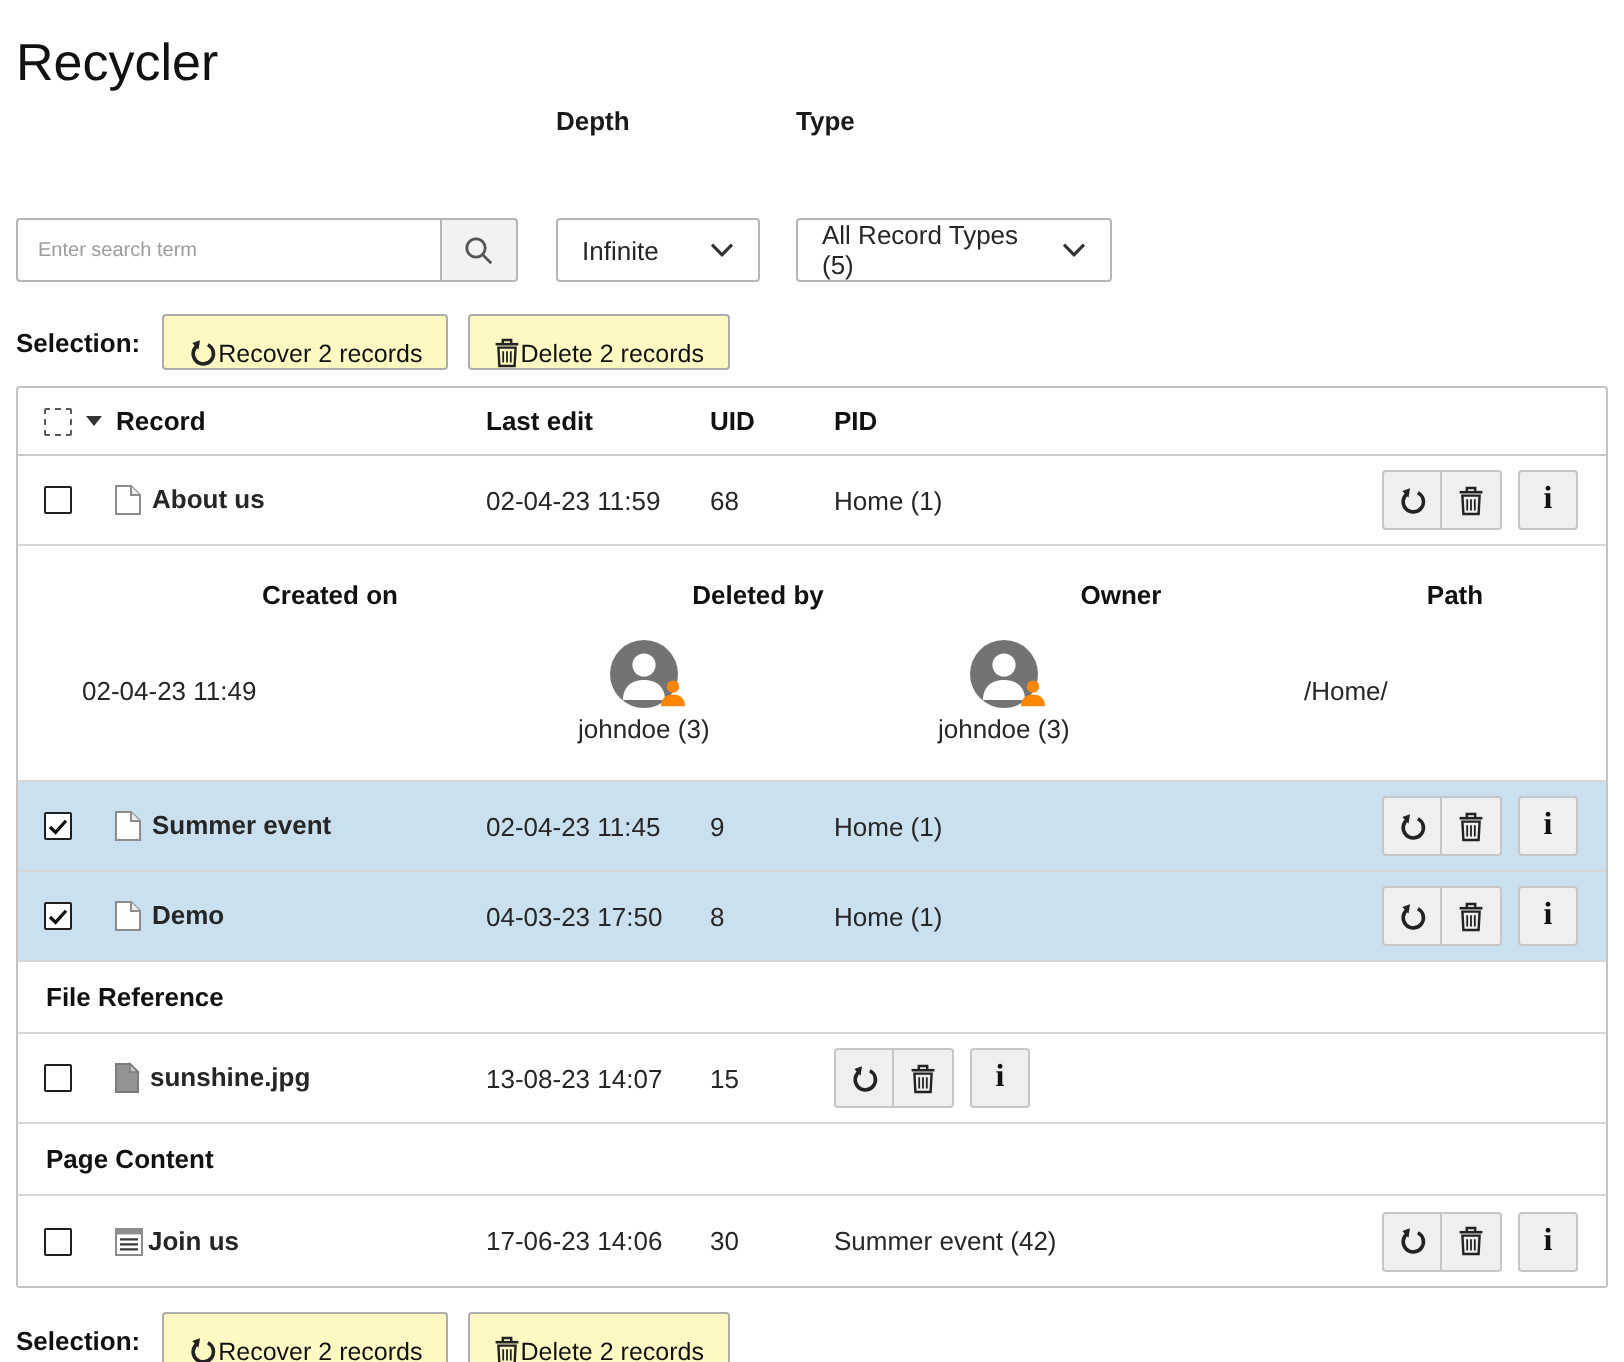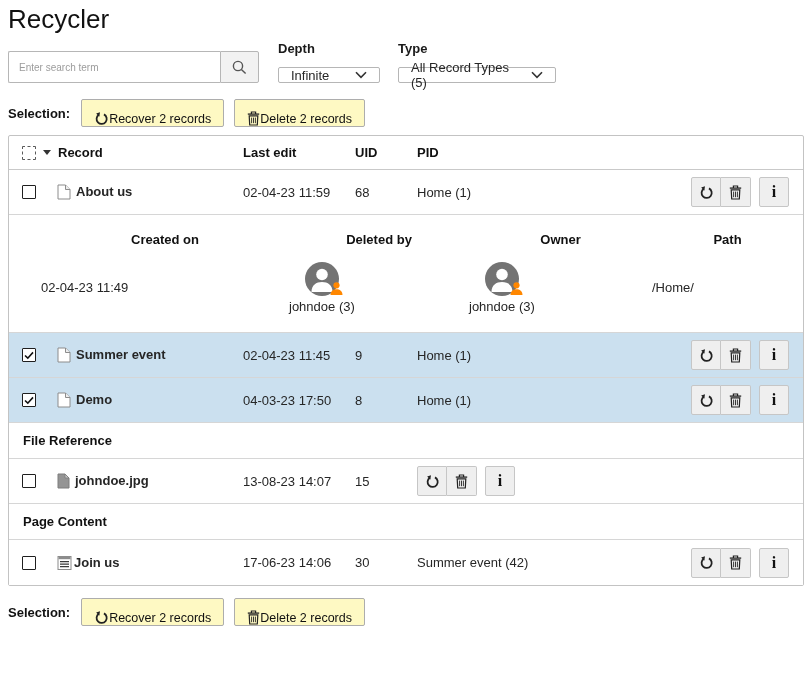--- a/index.html
+++ b/index.html
@@ -5,40 +5,40 @@
   * { box-sizing: border-box; margin: 0; padding: 0; }
   html, body { background: #fff; }
   body {
     width: 812px; height: 681px;
     font-family: "Liberation Sans", sans-serif;
     font-size: 13px; color: #262626;
     overflow: hidden;
   }
   .wrap { padding: 4px 8px 0 8px; }
 
-  h1.page-title { font-size: 26px; font-weight: 400; color: #111; letter-spacing: 0; margin: 0 0 6px 0; }
+  h1.page-title { font-size: 26px; font-weight: 400; color: #111; letter-spacing: 0; margin: 12px 0 6px 0; }
 
   
   .filters { display: flex; align-items: flex-end; }
   .filter-col { display: flex; flex-direction: column; }
   .filter-label { font-weight: bold; font-size: 13px; margin-bottom: 11px; color: #1a1a1a; }
   .search-group { display: flex; width: 251px; height: 32px; }
   .search-input {
     flex: 1; min-width: 0; border: 1px solid #b6b6b6; border-right: 0; border-radius: 2px 0 0 2px;
     padding: 12px 10px; font-family: "Liberation Sans", sans-serif; font-size: 10px; color: #262626; outline: none;
   }
   .search-input::placeholder { color: #9c9c9c; }
   .search-btn {
     width: 39px; background: #f2f2f2; border: 1px solid #b6b6b6; border-radius: 0 2px 2px 0;
     display: flex; align-items: center; justify-content: center; cursor: pointer;
   }
   .select-box {
-    height: 16px; border: 1px solid #b6b6b6; border-radius: 2px; background: #fff;
+    height: 32px; border: 1px solid #b6b6b6; border-radius: 2px; background: #fff;
     display: flex; align-items: center; justify-content: space-between;
-    padding: 0 12px; cursor: pointer; font-size: 13px; color: #262626;
+    padding: 0 12px; cursor: pointer; font-size: 13px; color: #262626; margin-top: 30px;
   }
   .depth-col { margin-left: 19px; }
   .depth-select { width: 102px; }
   .type-col { margin-left: 18px; }
   .type-select { width: 158px; }
   .select-box .chev { margin-left: 10px; display: flex; }
 
   
   .sel-bar { display: flex; align-items: center; margin-top: 16px; height: 28px; }
   .sel-bar.bottom { margin-top: 12px; }
@@ -378,21 +378,21 @@
           
         </span>
       </div>
       <div class="col-record">
         <span class="ric">
           <svg width="13" height="16" viewBox="0 0 13 16">
               <path d="M1 1 h7 L12 5 V15 H1 Z" fill="#949494" stroke="#7c7c7c"></path>
               <path d="M8 1 V5 H12 Z" fill="#c4c4c4" stroke="#7c7c7c" stroke-width="0.8"></path>
             </svg>
         </span>
-        <span>johndoe.jpg</span>
+        <span>sunshine.jpg</span>
       </div>
       <div>13-08-23 14:07</div>
       <div>15</div>
       <div class="col-actions">
         <button class="abtn first">
           <svg width="15" height="15" viewBox="0 0 16 16">
               <path d="M10.6 3.6 A5.4 5.4 0 1 1 5.2 3.9" fill="none" stroke="#222" stroke-width="1.9"></path>
               <path d="M6.4 1.2 L2.3 2.7 L5.6 6.2 Z" fill="#222"></path>
             </svg>
         </button>

